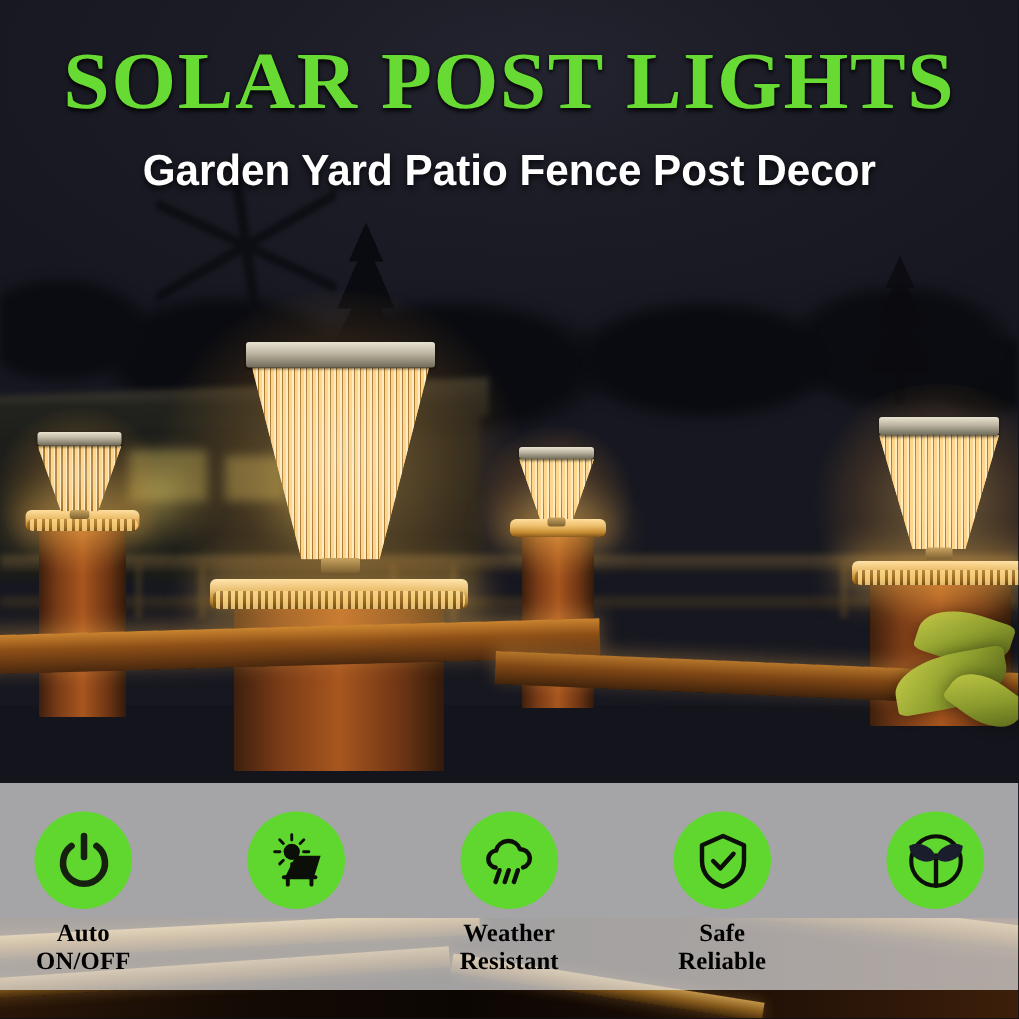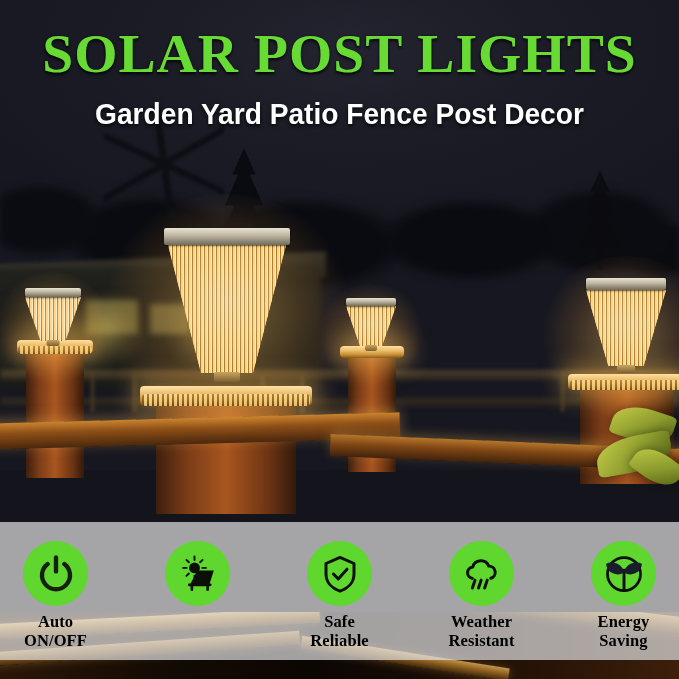--- a/index.html
+++ b/index.html
@@ -346,54 +346,50 @@
           <line x1="14" y1="36.4" x2="38" y2="36.4" stroke-width="3"></line>
           <line x1="17" y1="37" x2="17" y2="42" stroke-width="3"></line>
           <line x1="35" y1="37" x2="35" y2="42" stroke-width="3"></line>
         </svg>
       </div>
     </div>
 
     <div class="feature">
       <div class="ficon">
         <svg width="42" height="42" viewBox="0 0 48 48" fill="none" stroke="#0b0f07" stroke-width="3.4" stroke-linecap="round" stroke-linejoin="round">
-          <path d="M24 5 L40 12 v12 c0 10-7.2 16.6-16 19.6C15.2 40.6 8 34 8 24 V12 Z"></path>
-          <path d="M16.5 24 L22 29.6 L32 18.5"></path>
-        </svg>
-      </div>
-      <div class="flabel">
-        <span>Safe</span><br>
-        <span>Reliable</span>
-      </div>
-    </div>
-
-    <div class="feature">
-      <div class="ficon">
-        <svg width="42" height="42" viewBox="0 0 48 48" fill="none" stroke="#0b0f07" stroke-width="3.4" stroke-linecap="round" stroke-linejoin="round">
           <path d="M13 29 a6.5 6.5 0 0 1 .4-12.9 a9.6 9.6 0 0 1 18.3-1.1 a7.1 7.1 0 0 1 2.3 13.9"></path>
           <line x1="16" y1="31" x2="13" y2="40"></line>
           <line x1="23" y1="31" x2="20" y2="40"></line>
           <line x1="30" y1="31" x2="27" y2="40"></line>
         </svg>
       </div>
       <div class="flabel">
         <span>Weather</span><br>
         <span>Resistant</span>
+      </div>
+    </div>
+
+    <div class="feature">
+      <div class="ficon">
+        <svg width="42" height="42" viewBox="0 0 48 48" fill="none" stroke="#0b0f07" stroke-width="3.4" stroke-linecap="round" stroke-linejoin="round">
+          <path d="M24 5 L40 12 v12 c0 10-7.2 16.6-16 19.6C15.2 40.6 8 34 8 24 V12 Z"></path>
+          <path d="M16.5 24 L22 29.6 L32 18.5"></path>
+        </svg>
+      </div>
+      <div class="flabel">
+        <span>Safe</span><br>
+        <span>Reliable</span>
       </div>
     </div>
 
     <div class="feature">
       <div class="ficon">
         <svg width="44" height="44" viewBox="0 0 48 48" fill="none" stroke="#0b0f07" stroke-width="3" stroke-linecap="round" stroke-linejoin="round">
           <circle cx="24" cy="24" r="18"></circle>
           <path d="M24 42 V20" stroke-width="3.2"></path>
           <path d="M23.4 21.5 C18 10.5 8 12 5.5 13.5 C6.5 22 16.5 26 23.4 21.5 Z" fill="#1a1e2c" stroke="#1a1e2c" stroke-width="2"></path>
           <path d="M24.6 21.5 C30 10.5 40 12 42.5 13.5 C41.5 22 31.5 26 24.6 21.5 Z" fill="#1a1e2c" stroke="#1a1e2c" stroke-width="2"></path>
         </svg>
       </div>
-      <div class="flabel">
-        <span>Energy</span><br>
-        <span>Saving</span>
-      </div>
     </div>
 
   </div>
 </div>
 
 </body></html>

